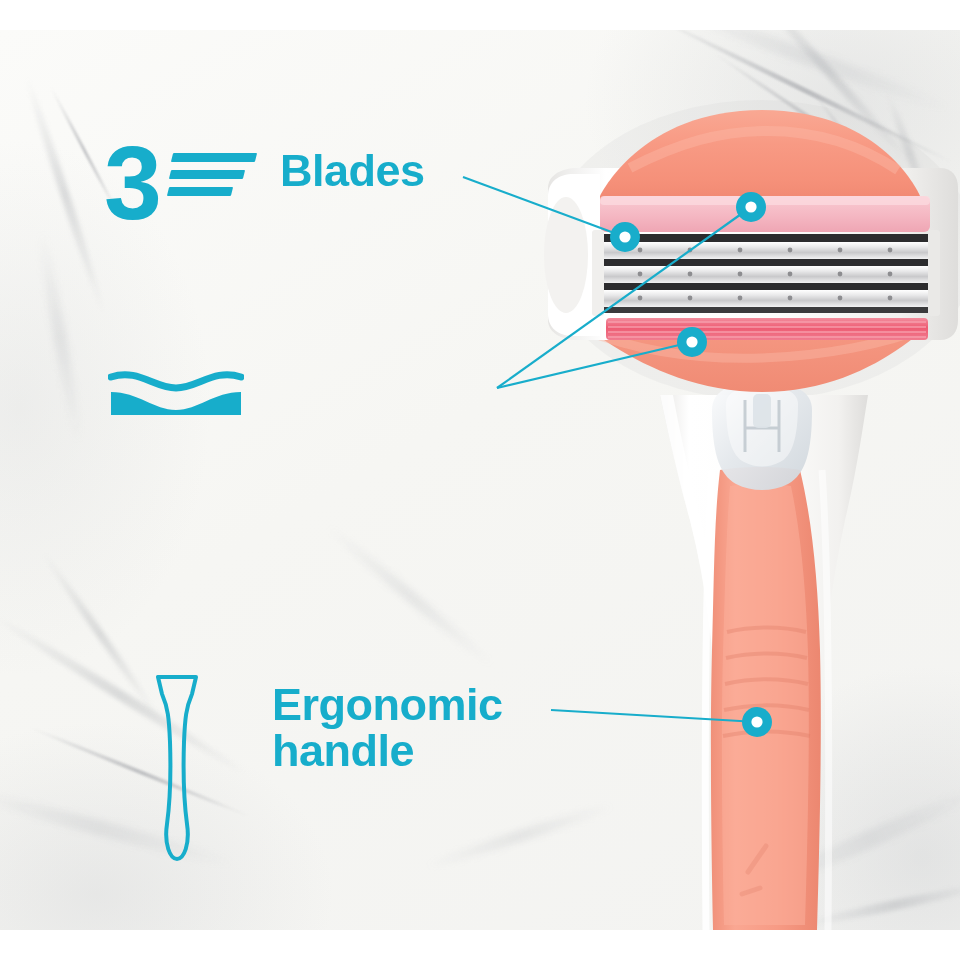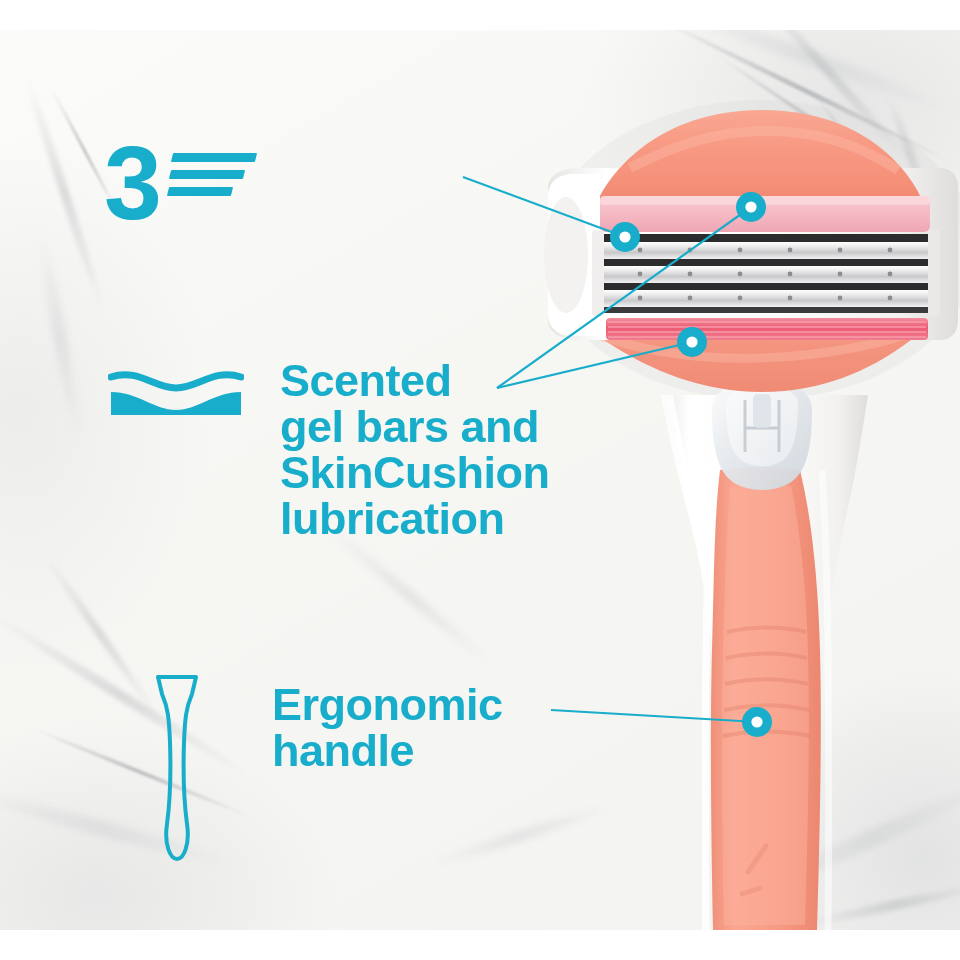--- a/index.html
+++ b/index.html
@@ -299,30 +299,27 @@
     </g>
   </svg>
 
   <div class="icon-3">
     <div class="numeral3">3</div>
     <div class="bladeline" style="left:68px; top:14px; width:84px; transform:skewX(-14deg);"></div>
     <div class="bladeline" style="left:66px; top:31px; width:74px; transform:skewX(-14deg);"></div>
     <div class="bladeline" style="left:64px; top:48px; width:64px; transform:skewX(-14deg);"></div>
   </div>
 
+  <div class="feature-text" style="left:280px; top:148px; font-size:45px;">Blades</div>
 
   <svg class="icon-wave" viewBox="0 0 136 52">
     <path d="M3,11 C30,2 46,22 68,22 C90,22 106,2 133,11" stroke="#17ADCB" stroke-width="7" fill="none" stroke-linecap="round"></path>
     <path d="M3,26 C30,26 46,44 68,44 C90,44 106,26 133,26 L133,49 L3,49 Z" fill="#17ADCB"></path>
   </svg>
 
-  <div class="feature-text" style="left:280px; top:358px; font-size:45px;">Scented
-gel bars and
-SkinCushion
-lubrication</div>
 
   <svg class="icon-handle" viewBox="0 0 58 192">
     <path d="M10,5 L48,5 L44,22 C38,36 37,46 36,70
              C35,100 36,130 39,152
              C42,172 36,187 29,187
              C22,187 16,172 19,152
              C22,130 23,100 22,70
              C21,46 20,36 14,22 Z" stroke="#17ADCB" stroke-width="4" fill="none" stroke-linejoin="round"></path>
   </svg>
 

